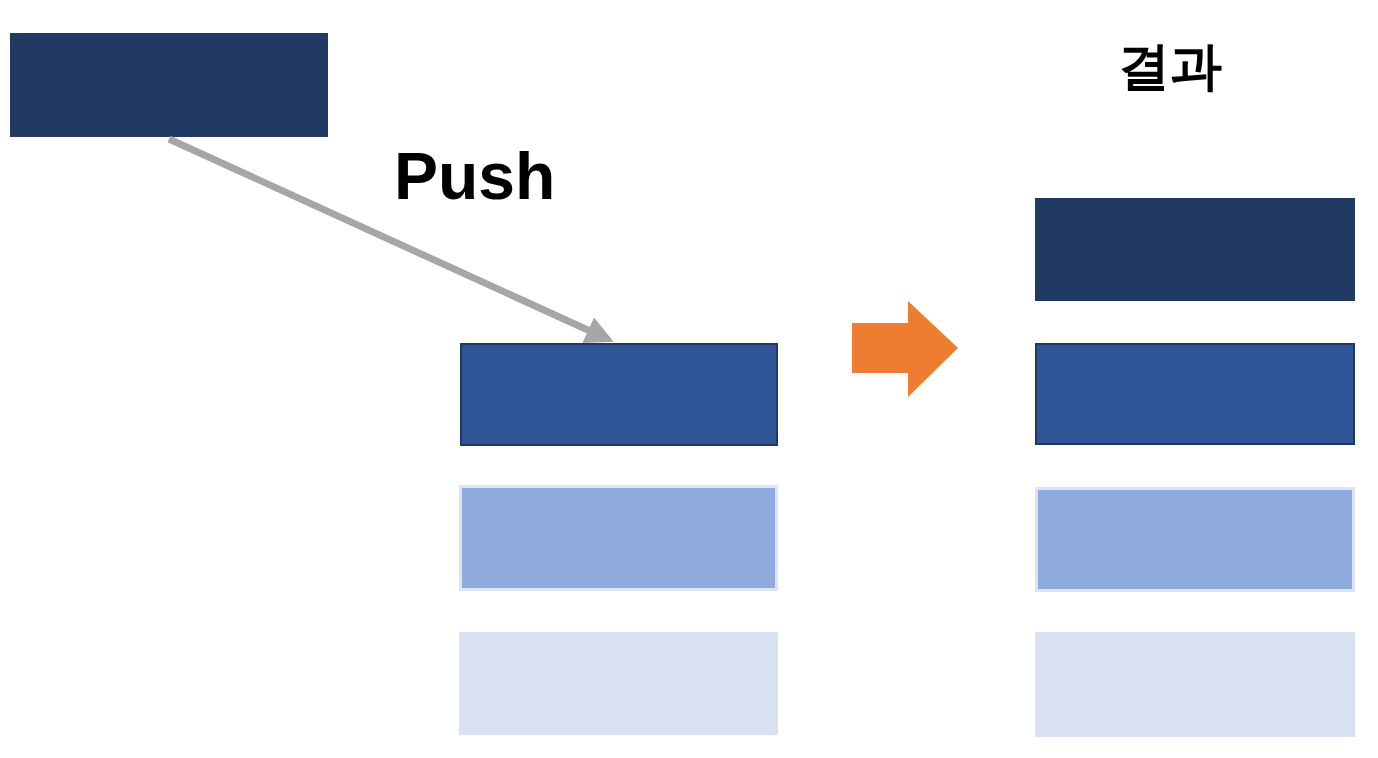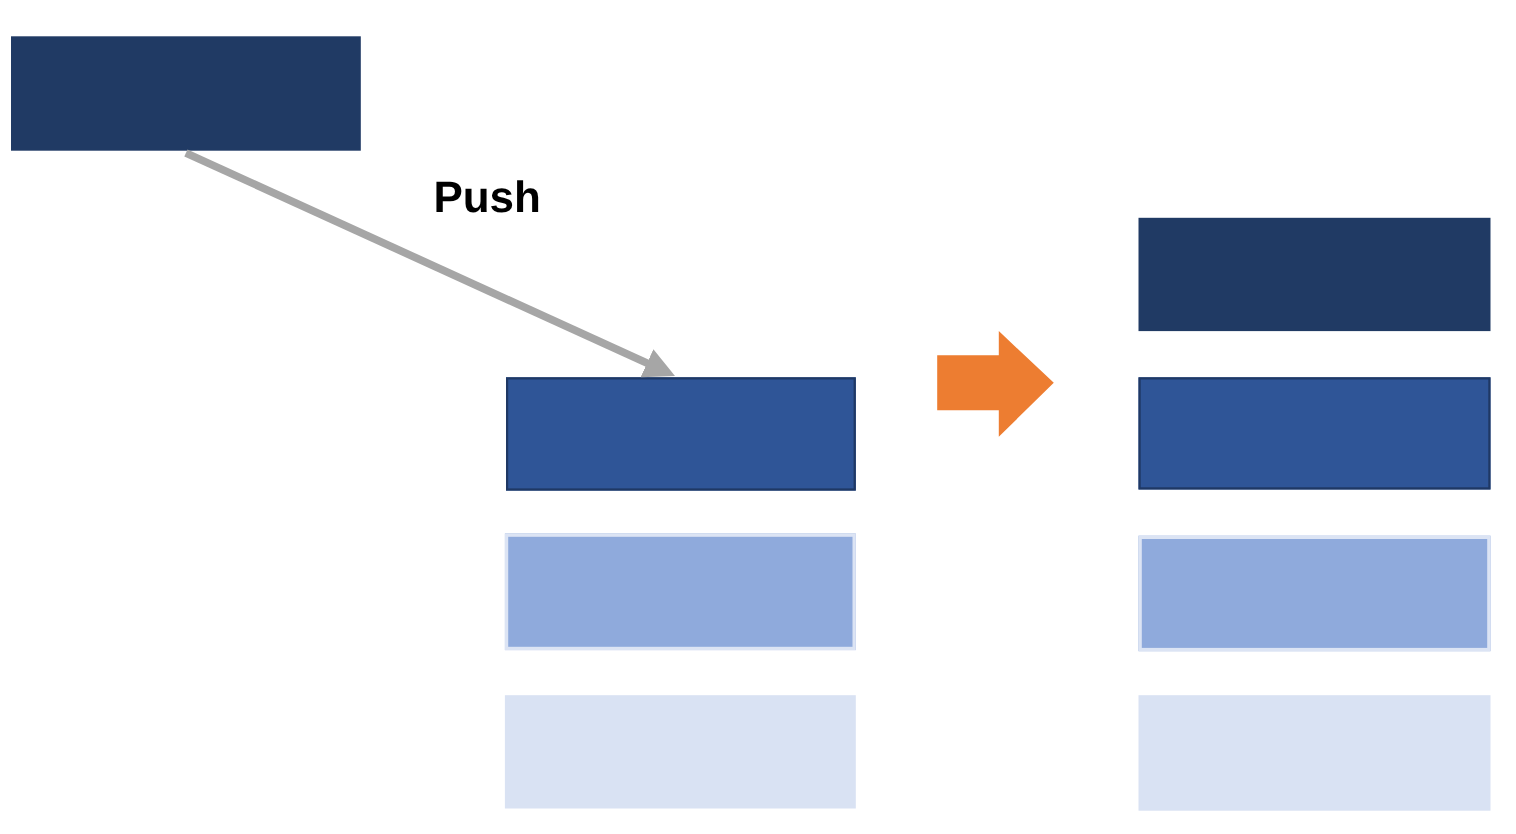--- a/index.html
+++ b/index.html
@@ -36,38 +36,39 @@
   .after-2 { left: 1035px; top: 487px; width: 320px; height: 105px; }
   .after-3 { left: 1035px; top: 632px; width: 320px; height: 105px; }
 
   .label {
     position: absolute;
     color: #000000;
     font-weight: bold;
     line-height: 1;
     white-space: nowrap;
   }
-  .push-label  { left: 394px; top: 160px; font-size: 40px; }
+  .push-label  { left: 394px; top: 143px; font-size: 66px; }
   .result-label { left: 1118px; top: 40px; font-size: 52px; }
 
   .overlay {
     position: absolute;
     left: 0;
     top: 0;
     pointer-events: none;
   }
 </style>
 </head>
 <body>
 
 <div class="canvas">
 
   <div class="block incoming" style="background-color: rgb(32, 58, 100);"></div>
 
   <div class="label push-label">Push</div>
+  <div class="label result-label">결과</div>
 
   <div class="block before-0 border-dark" style="background-color: rgb(47, 85, 151); border-color: rgb(31, 56, 100);"></div>
   <div class="block before-1 border-pale" style="background-color: rgb(143, 170, 220); border-color: rgb(220, 228, 244);"></div>
   <div class="block before-2" style="background-color: rgb(217, 226, 243);"></div>
 
   <div class="block after-0" style="background-color: rgb(32, 58, 100);"></div>
   <div class="block after-1 border-dark" style="background-color: rgb(47, 85, 151); border-color: rgb(31, 56, 100);"></div>
   <div class="block after-2 border-pale" style="background-color: rgb(143, 170, 220); border-color: rgb(220, 228, 244);"></div>
   <div class="block after-3" style="background-color: rgb(217, 226, 243);"></div>
 

